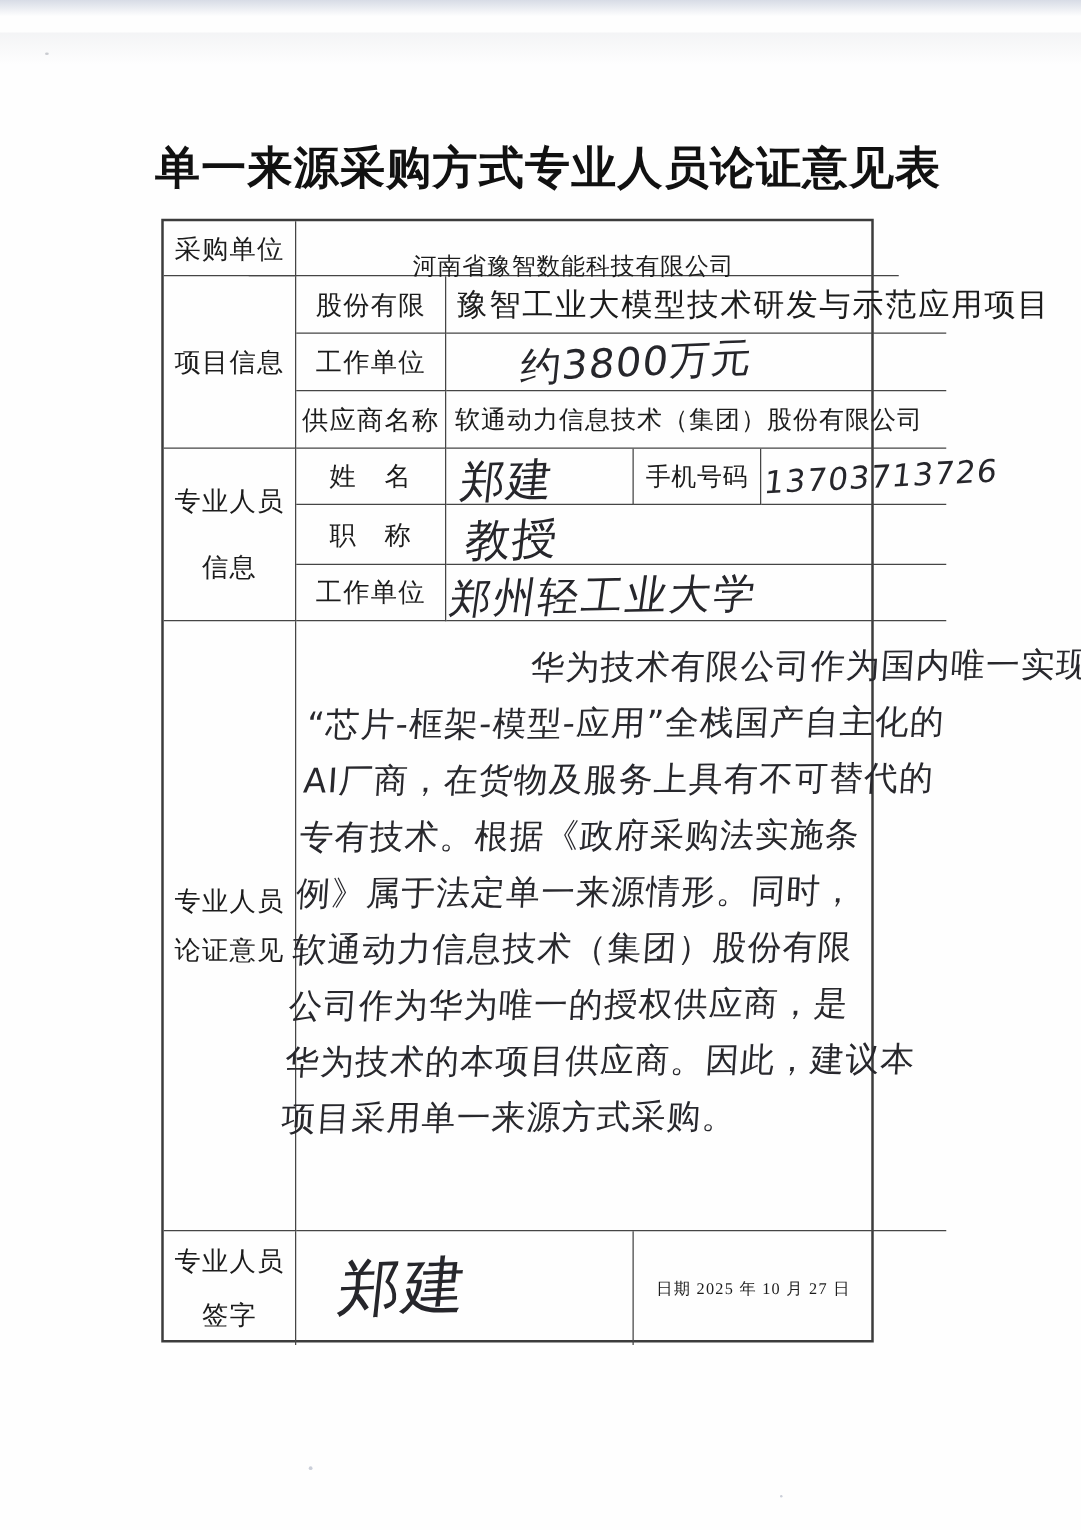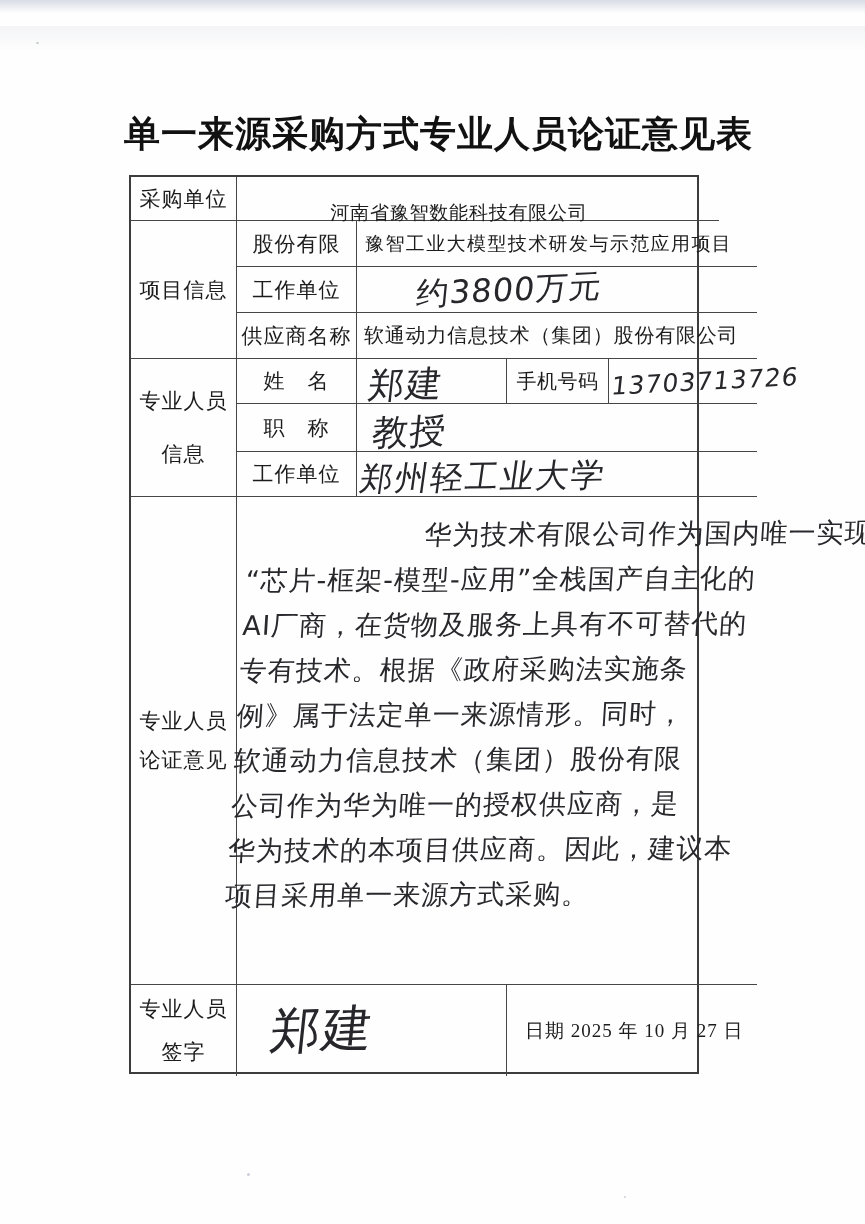--- a/index.html
+++ b/index.html
@@ -75,24 +75,24 @@
 
   .stack { flex-direction:column; }
   .stack .ln { line-height:23px; }
   .gap30 { gap:30px; }
   .gap16 { gap:16px; }
   .gap20 { gap:20px; }
 
   .v-center-left { justify-content:flex-start; }
 
   .purchaser-val { font-size:19px; letter-spacing:0.8px; transform:translateX(-38px); white-space:nowrap; }
-  .projname-val  { font-size:19px; letter-spacing:1.4px; padding-left:8px; white-space:nowrap;font-family:Liberation Serif, serif; }
+  .projname-val  { font-size:25px; letter-spacing:1.4px; padding-left:8px; white-space:nowrap;font-family:Liberation Serif, serif; }
   .supplier-val  { font-size:20px; letter-spacing:0.8px; padding-left:7px; white-space:nowrap; }
   .phone-label   { font-size:20px; letter-spacing:0.5px; }
-  .date-val      { font-size:19px; letter-spacing:1px; padding-left:18px; white-space:nowrap; }
+  .date-val      { font-size:13px; letter-spacing:1px; padding-left:18px; white-space:nowrap; }
 
   
   .hw {
     font-family:"DejaVu Sans","Liberation Sans",sans-serif;
     color:#26262b;
     transform:skewX(-7deg) rotate(-1.5deg);
     white-space:nowrap;
   }
   .hw-amount { font-size:32px; padding-left:60px; transform:skewX(-8deg) rotate(-2.5deg) translateY(2px); }
   .hw-name   { font-size:36px; padding-left:12px; transform:skewX(-8deg) rotate(-2deg) translateY(4px); }

